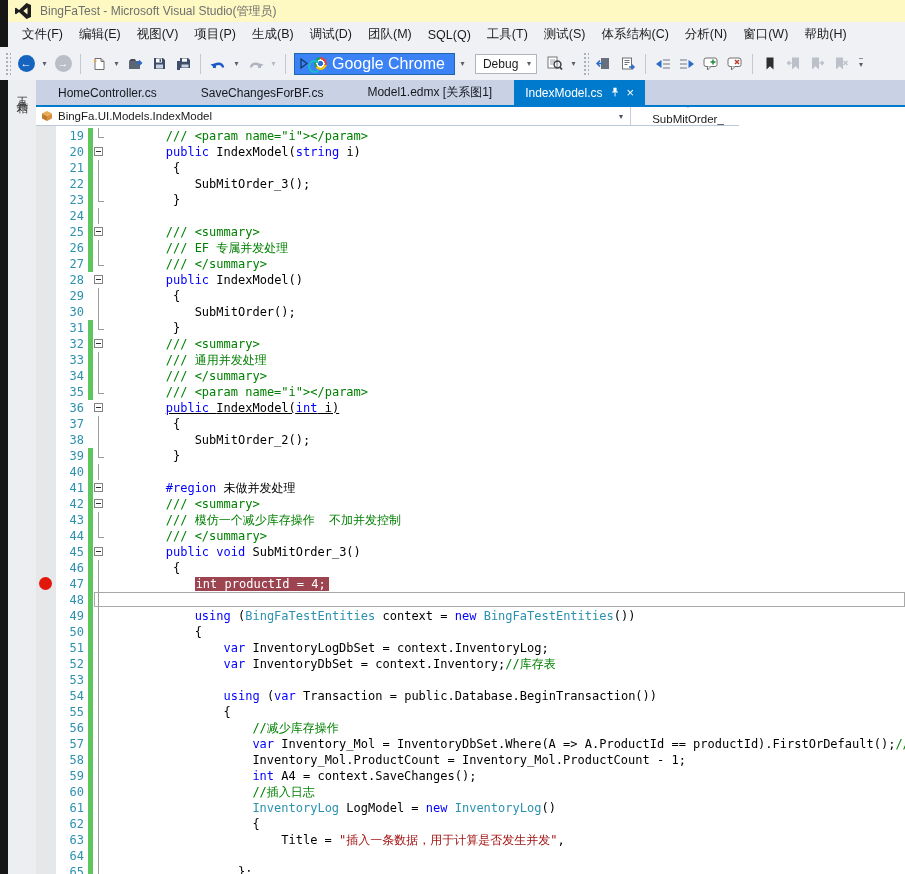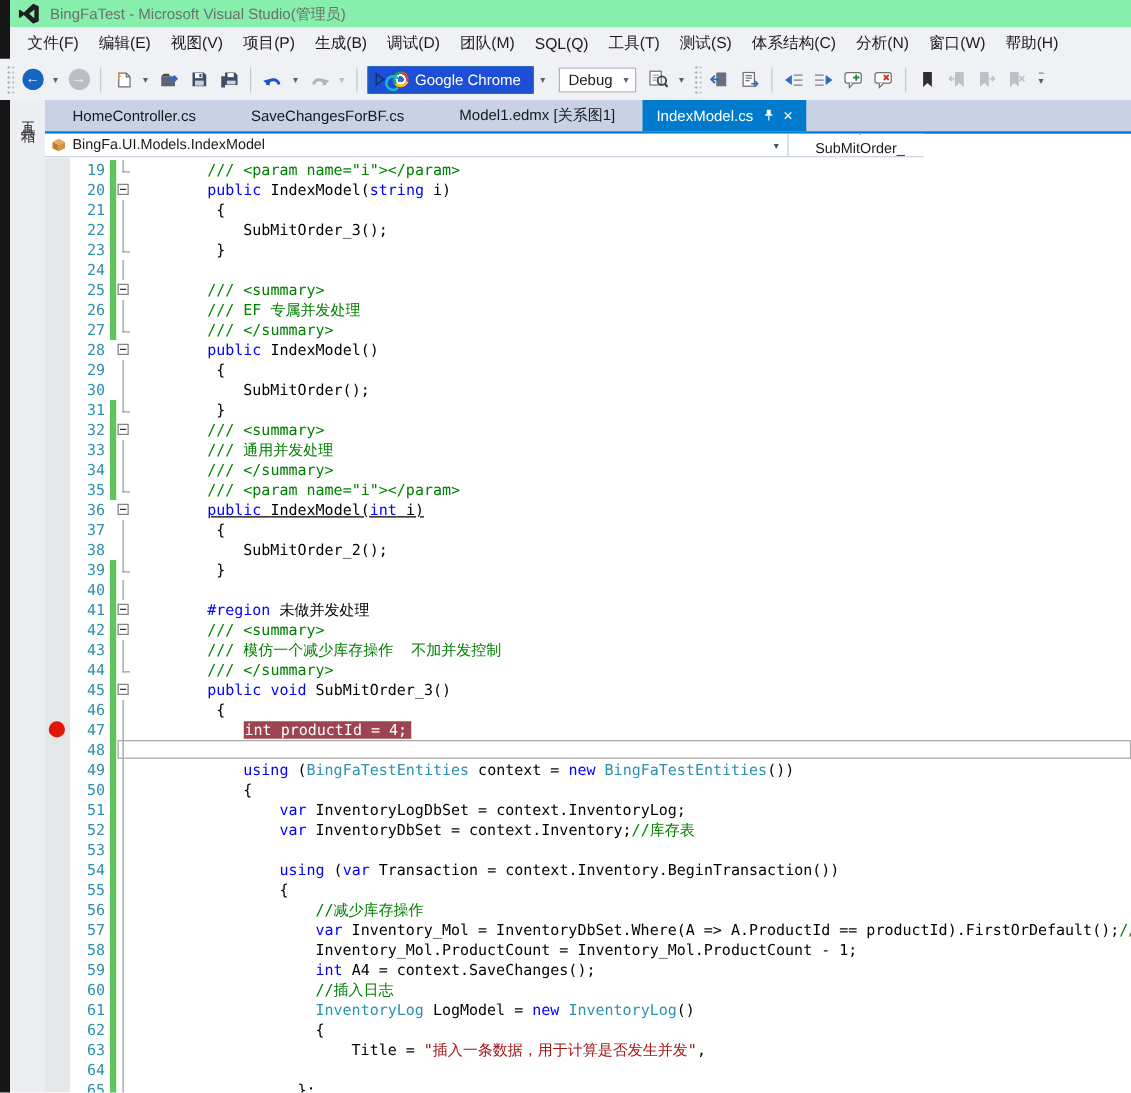--- a/index.html
+++ b/index.html
@@ -1,41 +1,41 @@
 <!DOCTYPE html>
 <html><head>
 <meta charset="utf-8">
 <style>
   html,body{margin:0;padding:0;}
   body{width:905px;height:874px;position:relative;overflow:hidden;background:#fff;
        font-family:"Liberation Sans",sans-serif;-webkit-font-smoothing:antialiased;}
   .black-edge{position:absolute;left:0;top:0;width:8px;height:874px;background:#161616;}
   
-  .titlebar{position:absolute;left:8px;top:0;width:897px;height:22px;background:#86efac;
+  .titlebar{position:absolute;left:8px;top:0;width:897px;height:22px;background:#fef9c3;
             display:flex;align-items:center;gap:8px;padding-left:7px;box-sizing:border-box;}
   .vslogo{display:flex;align-items:center;}
   .title-text{font-size:12px;color:#6F6F6F;}
   
   .menubar{position:absolute;left:8px;top:22px;width:897px;height:25px;background:#F0F1F4;
            display:flex;align-items:center;font-size:12.5px;color:#1B1B1B;padding-left:6px;box-sizing:border-box;}
   .menu-item{padding:4px 8px;cursor:default;}
   
   .toolbar{position:absolute;left:0;top:47px;width:905px;height:33px;background:#EFF1F5;
            display:flex;align-items:center;gap:2px;padding-left:3px;box-sizing:border-box;}
   .grip{width:6px;height:24px;background-image:radial-gradient(#A9AFBB 32%,transparent 36%);
         background-size:4px 4px;margin:0 2px;}
   .tbtn{height:22px;min-width:20px;display:flex;align-items:center;justify-content:center;padding:0 1px;}
   .tdd{width:11px;font-size:8px;color:#5A5F6B;text-align:center;}
   .tdd.dis{color:#B4B9C2;}
   .tsep{width:1px;height:20px;background:#C4C8D1;margin:0 4px;}
   .circ{width:17px;height:17px;border-radius:50%;color:#fff;font-size:11px;line-height:17px;text-align:center;display:block;}
   .circ.blue{background:#1565C0;}
   .circ.gray{background:#B9BEC7;}
-  .startbtn{display:flex;align-items:center;gap:5px;background:#1d4ed8;border:1px solid #2066AC;
-            color:#fff;height:22px;padding:0 9px 0 5px;font-size:12px;box-sizing:border-box;margin-left:2px;}
+  .startbtn{display:flex;align-items:center;gap:5px;background:#3b82f6;border:1px solid #2066AC;
+            color:#fff;height:22px;padding:0 9px 0 5px;font-size:16px;box-sizing:border-box;margin-left:2px;}
   .chromewrap{position:relative;width:14px;height:14px;display:block;}
   .chrome{position:absolute;left:1px;top:0;width:13px;height:13px;border-radius:50%;
       background:radial-gradient(circle at 50% 50%, #2F6FD6 0 2.5px, #fff 2.5px 4px, rgba(0,0,0,0) 4.2px),
                  conic-gradient(#D94A38 0 30%, #F4C20D 30% 63%, #1AA35A 63% 100%);}
   .chromewrap::after{content:"";position:absolute;left:-5px;top:3px;width:9px;height:9px;border-radius:50%;
       border:2px solid #19BCCB;border-right-color:transparent;}
   .combo{background:#fff;border:1px solid #AEB4C0;height:20px;display:flex;align-items:center;
          justify-content:space-between;width:62px;padding:0 5px 0 7px;font-size:12px;margin:0 5px;box-sizing:border-box;color:#1b1b1b;}
   .combo .cdd{font-size:8px;color:#5A5F6B;}
   .ovf{font-size:8px;color:#5A5F6B;border-top:1px solid #8A8F99;padding-top:1px;margin:0 4px;}
@@ -615,21 +615,21 @@
         </div>
         <div class="code" style="padding-left: 0px;"></div>
       </div>
       <div class="row">
         <div class="glyph"></div>
         <div class="lnum">54</div>
         <div class="chg"></div>
         <div class="out">
           <div class="vline"></div>
         </div>
-        <div class="code" style="padding-left: 115.52px;"><span class="kw">using </span><span class="pl">(</span><span class="kw">var</span><span class="pl"> Transaction = context.Inventory.BeginTransaction())</span></div>
+        <div class="code" style="padding-left: 115.52px;"><span class="kw">using </span><span class="pl">(</span><span class="kw">var</span><span class="pl"> Transaction = public.Database.BeginTransaction())</span></div>
       </div>
       <div class="row">
         <div class="glyph"></div>
         <div class="lnum">55</div>
         <div class="chg"></div>
         <div class="out">
           <div class="vline"></div>
         </div>
         <div class="code" style="padding-left: 115.52px;"><span class="pl">{</span></div>
       </div>

